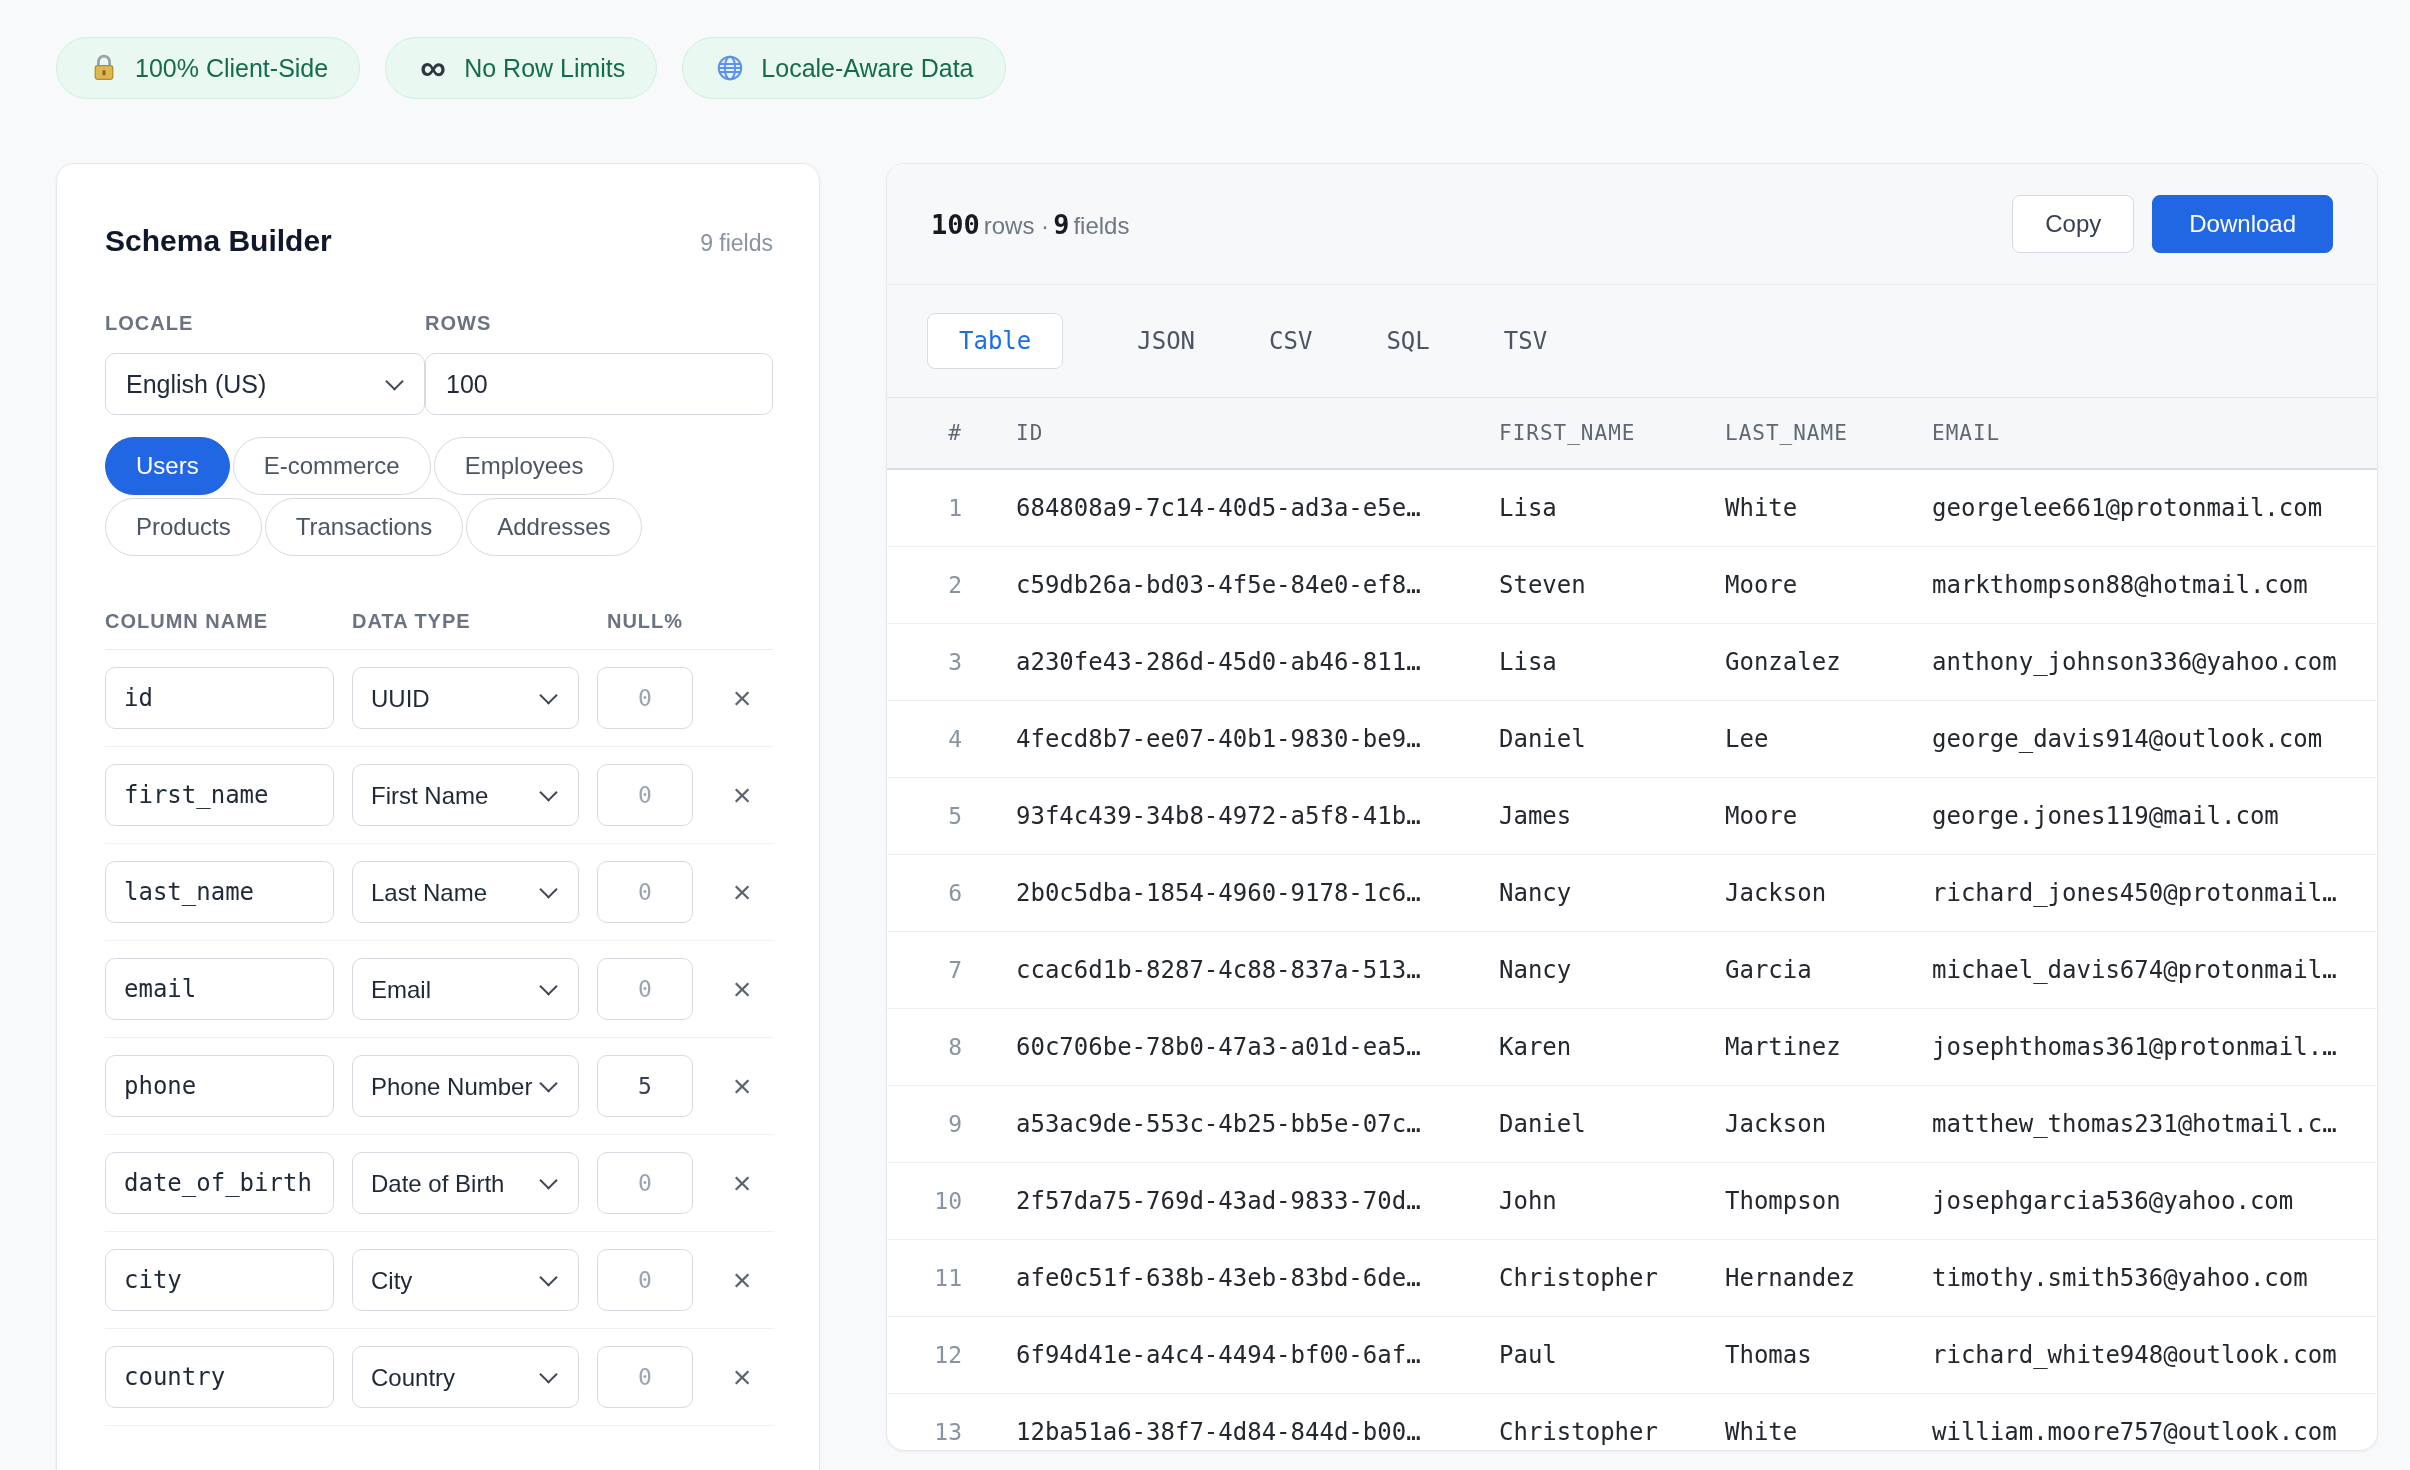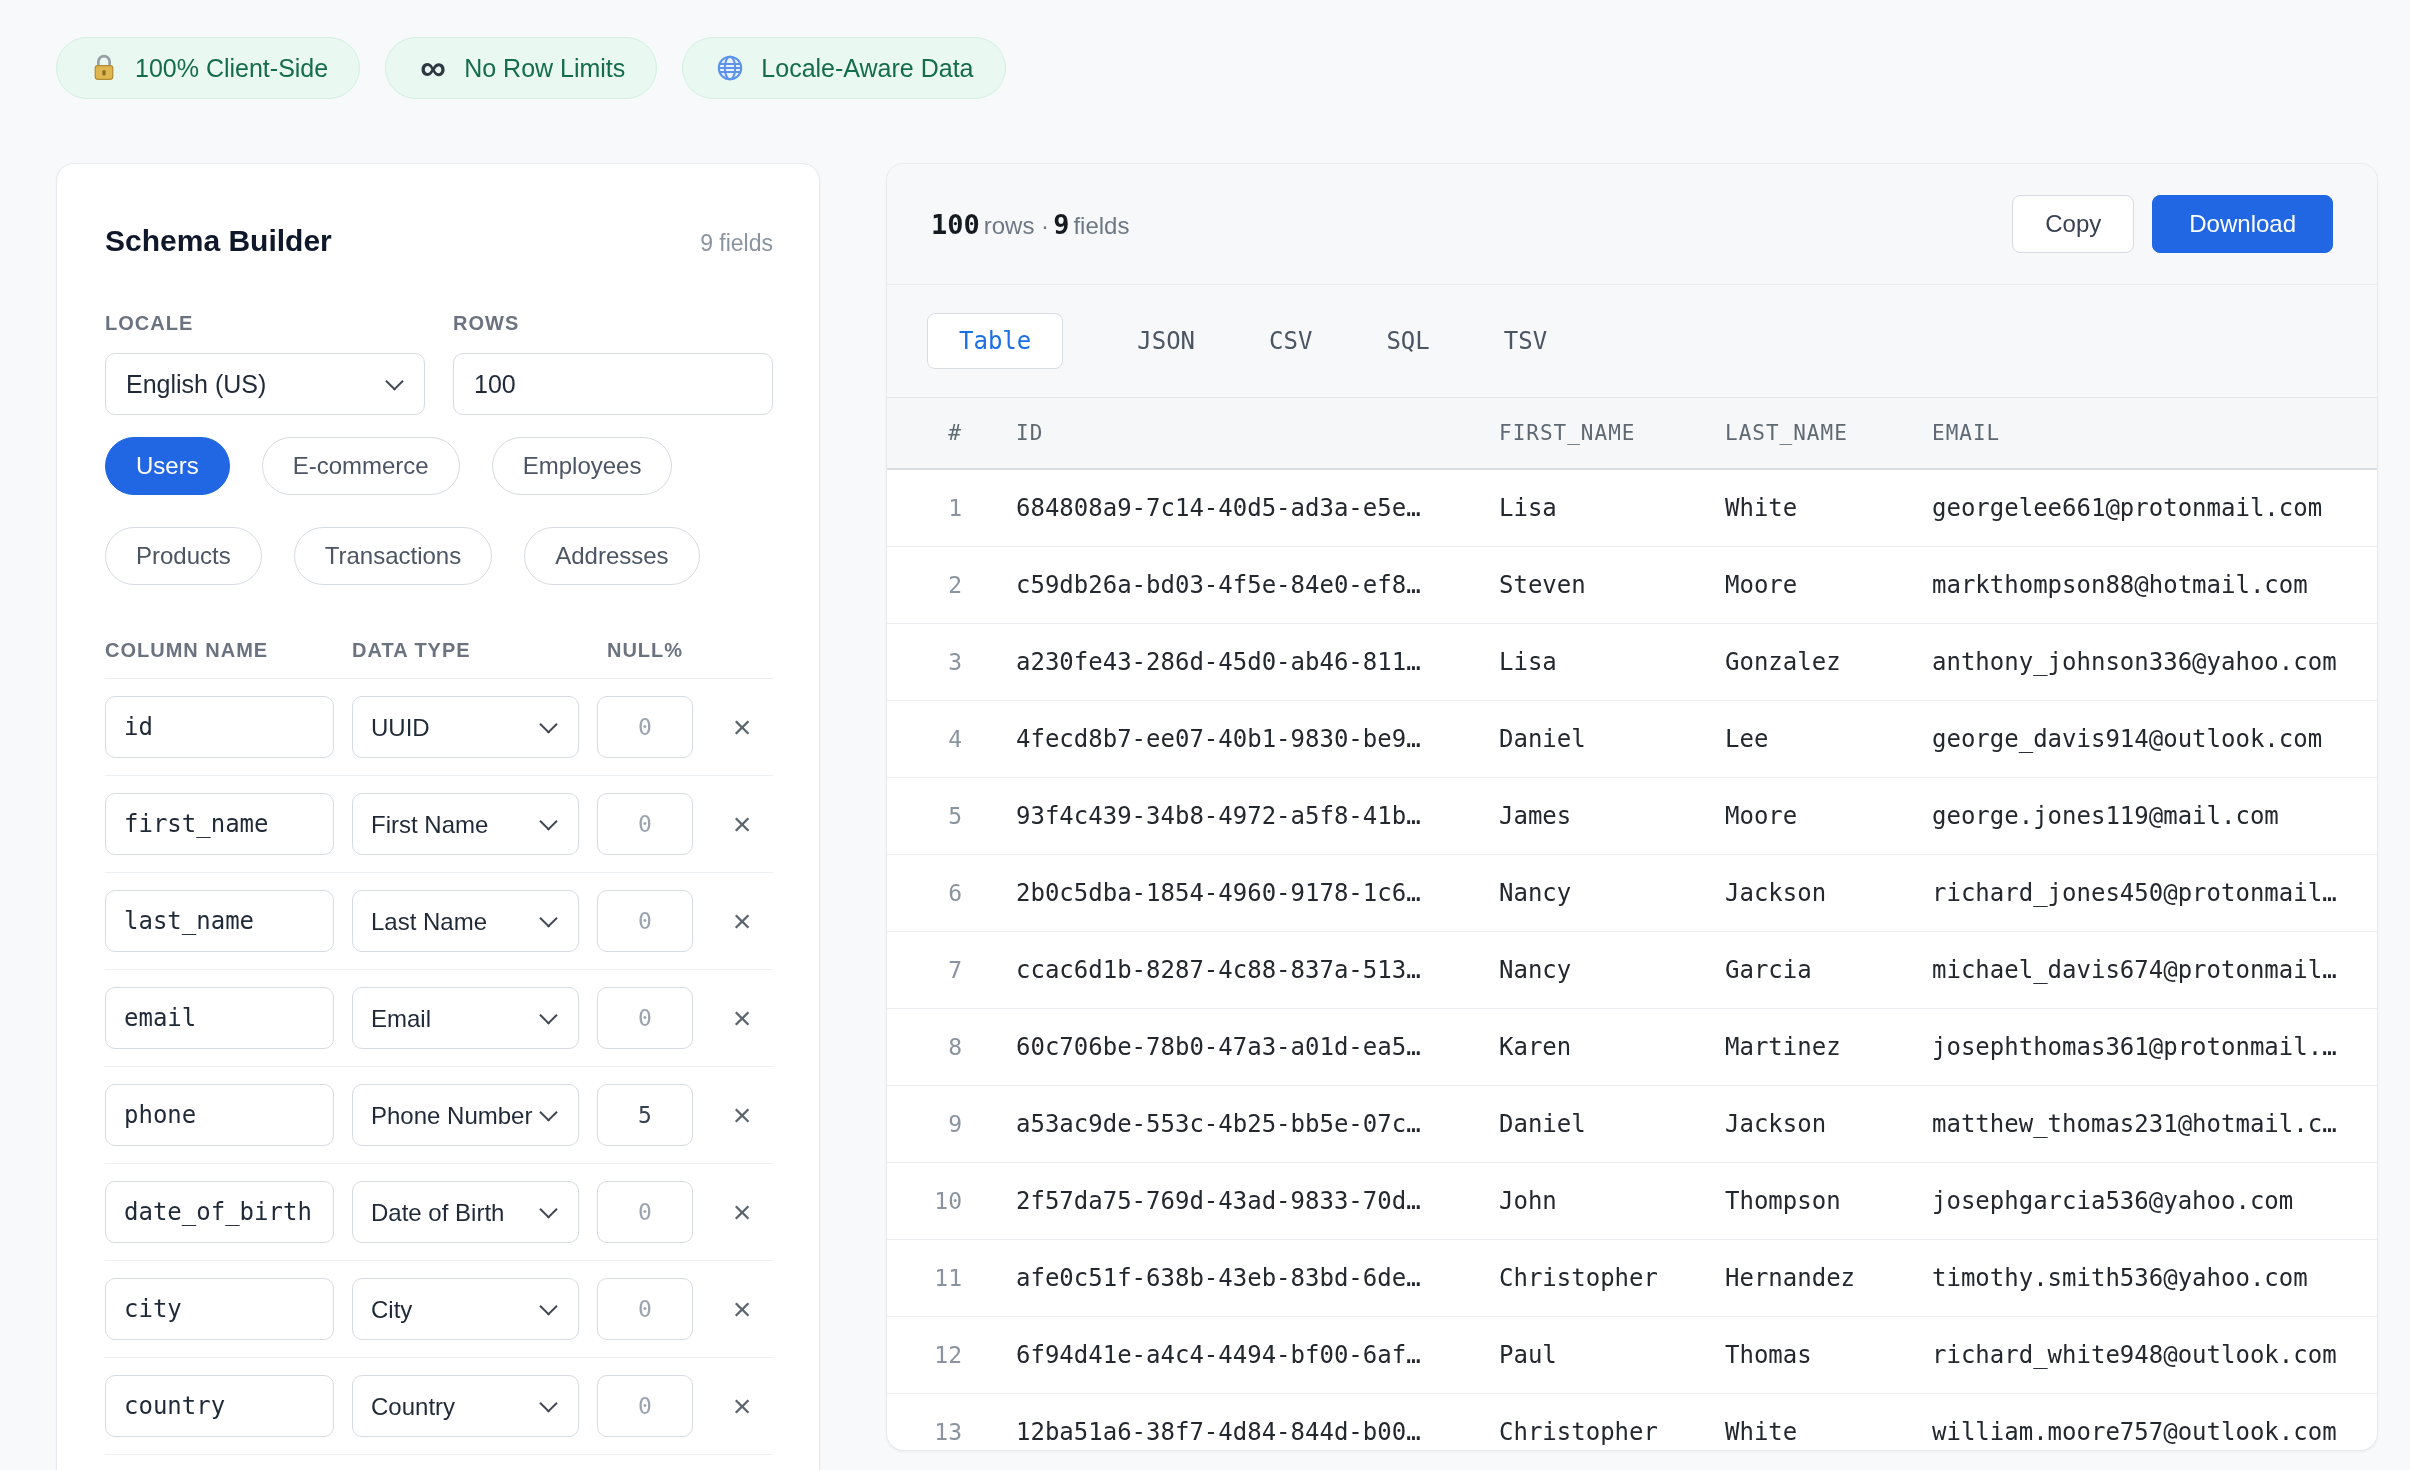--- a/index.html
+++ b/index.html
@@ -20,33 +20,33 @@
   .layout{display:flex;gap:66px;padding:64px 32px 0 56px;align-items:flex-start;}
   .card{background:#fff;border:1px solid #e6e9ed;border-radius:18px;
         box-shadow:0 1px 3px rgba(16,24,40,.05);box-sizing:border-box;}
 
   
   .left-card{width:764px;min-height:1560px;padding:46px 46px 40px 48px;overflow:hidden;}
   .panel-head{display:flex;justify-content:space-between;align-items:baseline;}
   .panel-head h1{margin:14px 0 0;font-size:30px;font-weight:700;color:#0f172a;}
   .fields-count{font-size:23px;color:#8a94a0;}
   .section-label{display:block;font-size:20px;font-weight:600;color:#6b7280;letter-spacing:1px;}
-  .form-grid{display:grid;grid-template-columns:320px 1fr;column-gap:28px;margin-top:54px;}
+  .form-grid{display:grid;grid-template-columns:320px 1fr;margin-top:54px;}
   .form-col .section-label{margin-bottom:18px;}
   .select-wrap{position:relative;}
   .select-wrap::after{content:'';position:absolute;right:24px;top:50%;width:11px;height:11px;
     border-right:2.5px solid #3f4752;border-bottom:2.5px solid #3f4752;
     transform:translateY(-70%) rotate(45deg);pointer-events:none;}
   select{appearance:none;-webkit-appearance:none;width:100%;height:62px;background:#fff;
     border:1px solid #d6dbe1;border-radius:10px;padding:0 22px 0 20px;font-size:25px;
     color:#1f2937;font-family:"Liberation Sans",sans-serif;}
   .text-input{width:100%;height:62px;box-sizing:border-box;border:1px solid #d6dbe1;border-radius:10px;
     padding:0 20px;font-size:25px;color:#1f2937;background:#fff;font-family:"Liberation Sans",sans-serif;}
   .presets-label{margin-top:50px;}
-  .pills{display:flex;flex-wrap:wrap;gap:32px;margin-top:22px;max-width:620px;}
+  .pills{display:flex;flex-wrap:wrap;gap:3px;margin-top:22px;max-width:620px;}
   .pill{height:58px;padding:0 30px;border-radius:999px;border:1px solid #d6dbe1;background:#fff;
     color:#4b5563;font-size:24px;font-family:"Liberation Sans",sans-serif;cursor:pointer;}
   .pill.active{background:var(--accent-blue,#2166e3);border-color:var(--accent-blue,#2166e3);color:#fff;}
   .cols-head{display:grid;grid-template-columns:229px 227px 96px 1fr;column-gap:18px;
     margin-top:54px;padding-bottom:16px;border-bottom:1px solid #e8ebef;}
   .cols-head .center{text-align:center;}
   .field-row{display:grid;grid-template-columns:229px 227px 96px 1fr;column-gap:18px;
     align-items:center;padding:17px 0;border-bottom:1px solid #eef1f4;}
   .field-name{width:100%;height:62px;box-sizing:border-box;border:1px solid #d6dbe1;border-radius:10px;
     padding:0 18px;font-size:24px;color:#1f2937;background:#fff;

